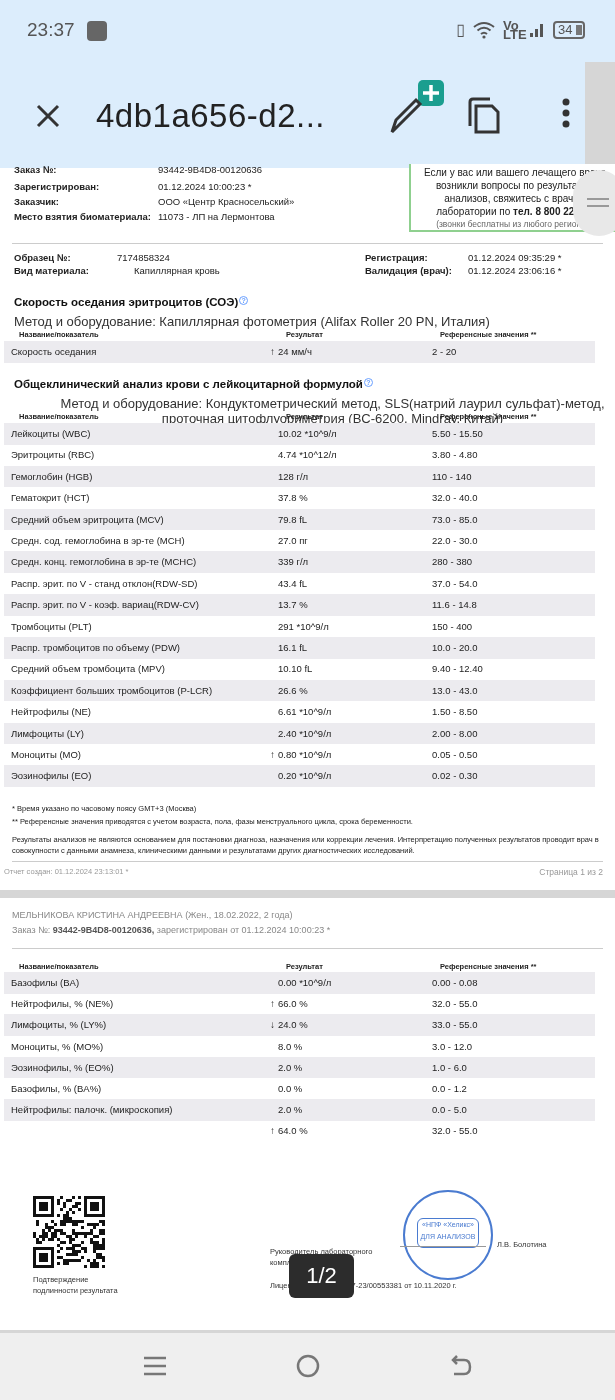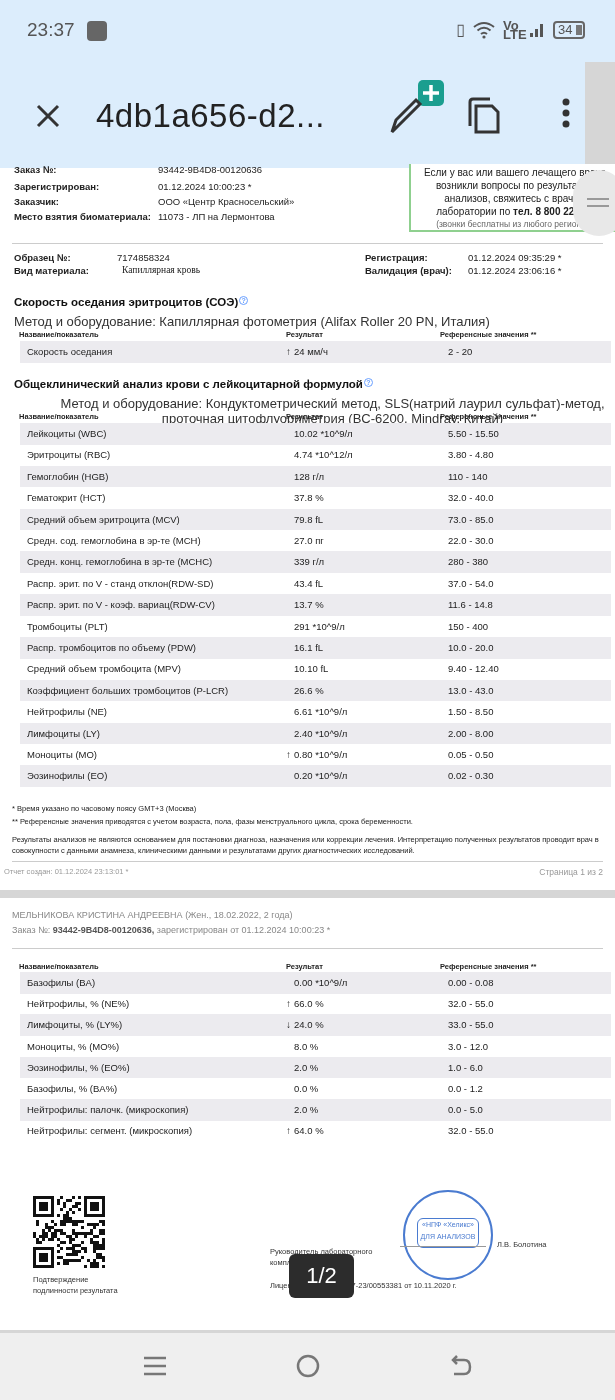--- a/index.html
+++ b/index.html
@@ -23,21 +23,21 @@
   .kv b { font-weight: bold; }
   .contact-box { position: absolute; left: 409px; top: -4px; width: 210px; height: 68px; border: 2px solid #8fd08f; border-top: none; border-right: none; text-align: center; font-size: 10px; line-height: 13px; color: #222; padding-top: 2px; background: #fff; }
   .contact-box .small { font-size: 8.5px; color: #666; }
   .scroll-handle { position: absolute; right: -10px; top: 170px; width: 52px; height: 66px; background: #e8e8e8; border-radius: 26px; }
   .scroll-handle span { position: absolute; left: 14px; width: 22px; height: 2px; background: #999; }
   .hr { position: absolute; left: 12px; right: 12px; height: 1px; background: #ccc; }
   .section-title { position: absolute; left: 14px; font-size: 11.5px; font-weight: bold; color: #111; }
   .help-icon { display: inline-block; width: 9px; height: 9px; border: 1px solid #6aa0ff; border-radius: 50%; font-size: 7px; line-height: 8px; text-align: center; color: #6aa0ff; vertical-align: top; margin-left: 1px; }
   .method { position: absolute; left: 14px; font-size: 13px; color: #333; text-align: center; }
   .th-row { position: absolute; left: 12px; width: 591px; height: 12px; font-size: 7.5px; font-weight: bold; color: #222; }
-  .row { position: absolute; left: 20px; width: 591px; height: 21.5px; font-size: 9.5px; color: #222; line-height: 21.5px; }
+  .row { position: absolute; left: 4px; width: 591px; height: 21.5px; font-size: 9.5px; color: #222; line-height: 21.5px; }
   .row.shade { background: #ecebef; }
   .c1 { position: absolute; left: 7px; }
   .c2 { position: absolute; left: 274px; }
   .c3 { position: absolute; left: 428px; }
   .flag { position: absolute; left: -8px; font-size: 10px; }
   .foot { position: absolute; left: 12px; font-size: 7.5px; color: #222; line-height: 11px; }
   .foot-gray { position: absolute; font-size: 7.5px; color: #999; }
   .patient { position: absolute; left: 12px; font-size: 9px; color: #888; }
   .qr { position: absolute; left: 33px; top: 298px; width: 72px; height: 72px; }
   .qr-caption { position: absolute; left: 33px; top: 376px; font-size: 7.5px; color: #333; line-height: 11px; }
@@ -119,21 +119,21 @@
     <div>анализов, свяжитесь с врачом</div>
     <div><span>лаборатории по </span><b>тел. 8 800 222 48</b></div>
     <div class="small">(звонки бесплатны из любого региона Р</div>
   </div>
 
   <div class="hr" style="top:75px;"></div>
 
   <div class="kv" style="left:14px;top:84px;"><b>Образец №:</b></div>
   <div class="kv" style="left:117px;top:84px;">7174858324</div>
   <div class="kv" style="left:14px;top:97px;"><b>Вид материала:</b></div>
-  <div class="kv" style="left:122px;top:97px;font-family:Liberation Serif, serif;">Капиллярная кровь</div>
+  <div class="kv" style="left:134px;top:97px;">Капиллярная кровь</div>
   <div class="kv" style="left:365px;top:84px;"><b>Регистрация:</b></div>
   <div class="kv" style="left:468px;top:84px;">01.12.2024 09:35:29 *</div>
   <div class="kv" style="left:365px;top:97px;"><b>Валидация (врач):</b></div>
   <div class="kv" style="left:468px;top:97px;">01.12.2024 23:06:16 *</div>
 
   <div class="section-title" style="top:128px;"><span>Скорость оседания эритроцитов (СОЭ)</span><span class="help-icon">?</span></div>
   <div class="method" style="top:146px;">Метод и оборудование: Капиллярная фотометрия (Alifax Roller 20 PN, Италия)</div>
   <div class="th-row" style="top:162px;">
     <span class="c1">Название/показатель</span>
     <span class="c2">Результат</span>
@@ -292,21 +292,20 @@
         <span class="c1">Базофилы, % (BA%)</span>
         <span class="c2"><span class="flag"></span><span>0.0 %</span></span>
         <span class="c3">0.0 - 1.2</span>
       </div>
       <div class="row shade" style="top: 201.2px;">
         <span class="c1">Нейтрофилы: палочк. (микроскопия)</span>
         <span class="c2"><span class="flag"></span><span>2.0 %</span></span>
         <span class="c3">0.0 - 5.0</span>
       </div>
       <div class="row" style="top: 222.4px;">
-        <span class="c1">Нейтрофилы: сегмент. (микроскопия)</span>
         <span class="c2"><span class="flag">↑</span><span>64.0 %</span></span>
         <span class="c3">32.0 - 55.0</span>
       </div>
     </div>
 
   <svg class="qr" viewBox="0 0 24 24" id="qr">
       <rect x="9" y="0" width="1" height="1" fill="#111"></rect>
       <rect x="13" y="0" width="1" height="1" fill="#111"></rect>
       <rect x="15" y="0" width="1" height="1" fill="#111"></rect>
       <rect x="8" y="1" width="1" height="1" fill="#111"></rect>

